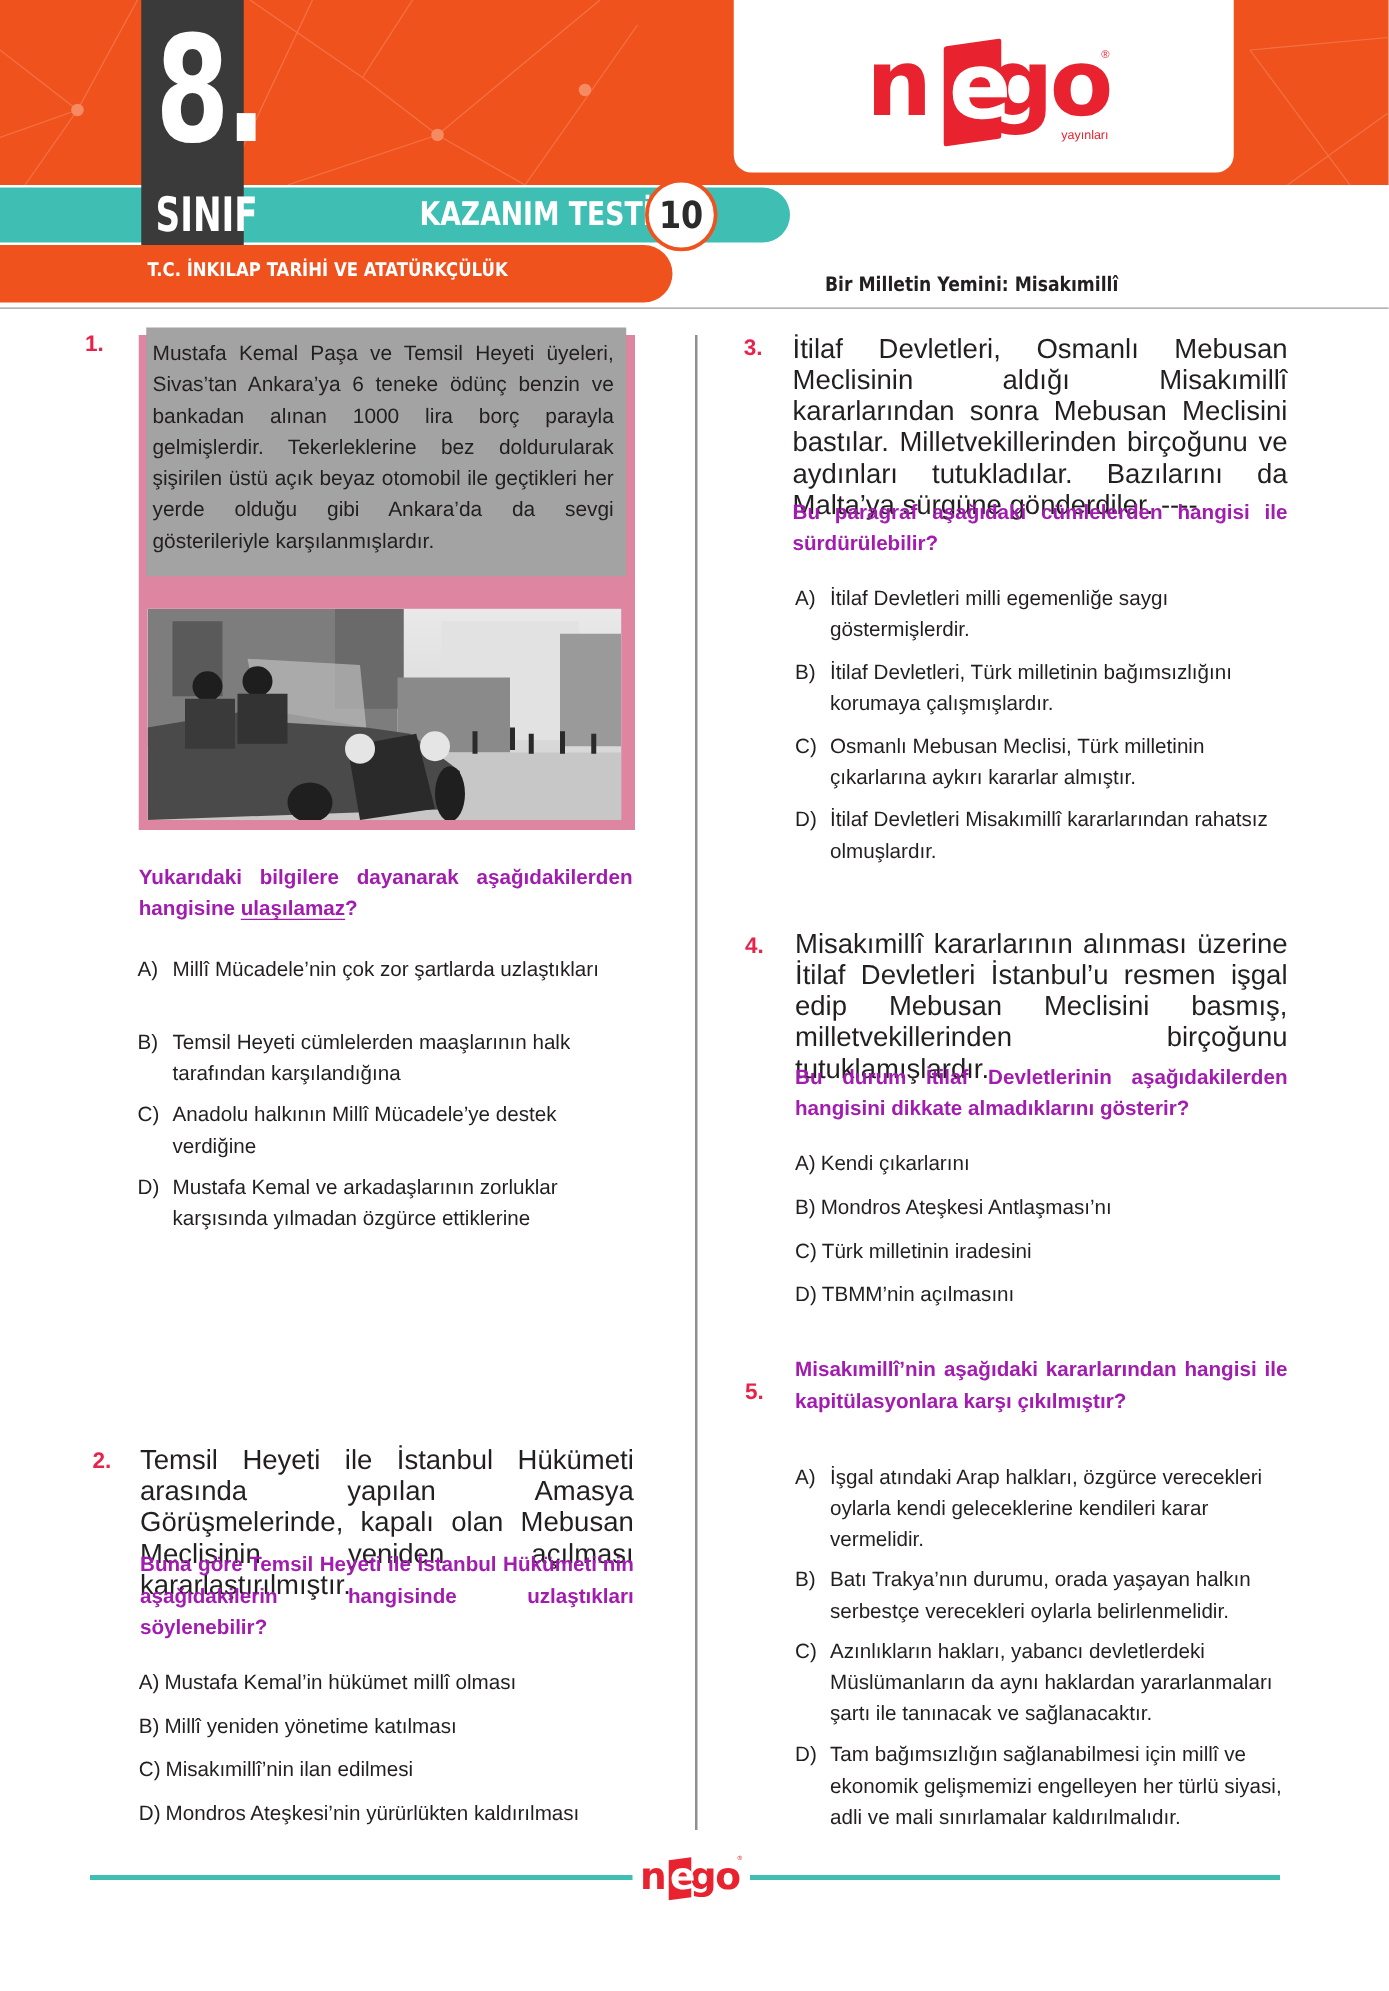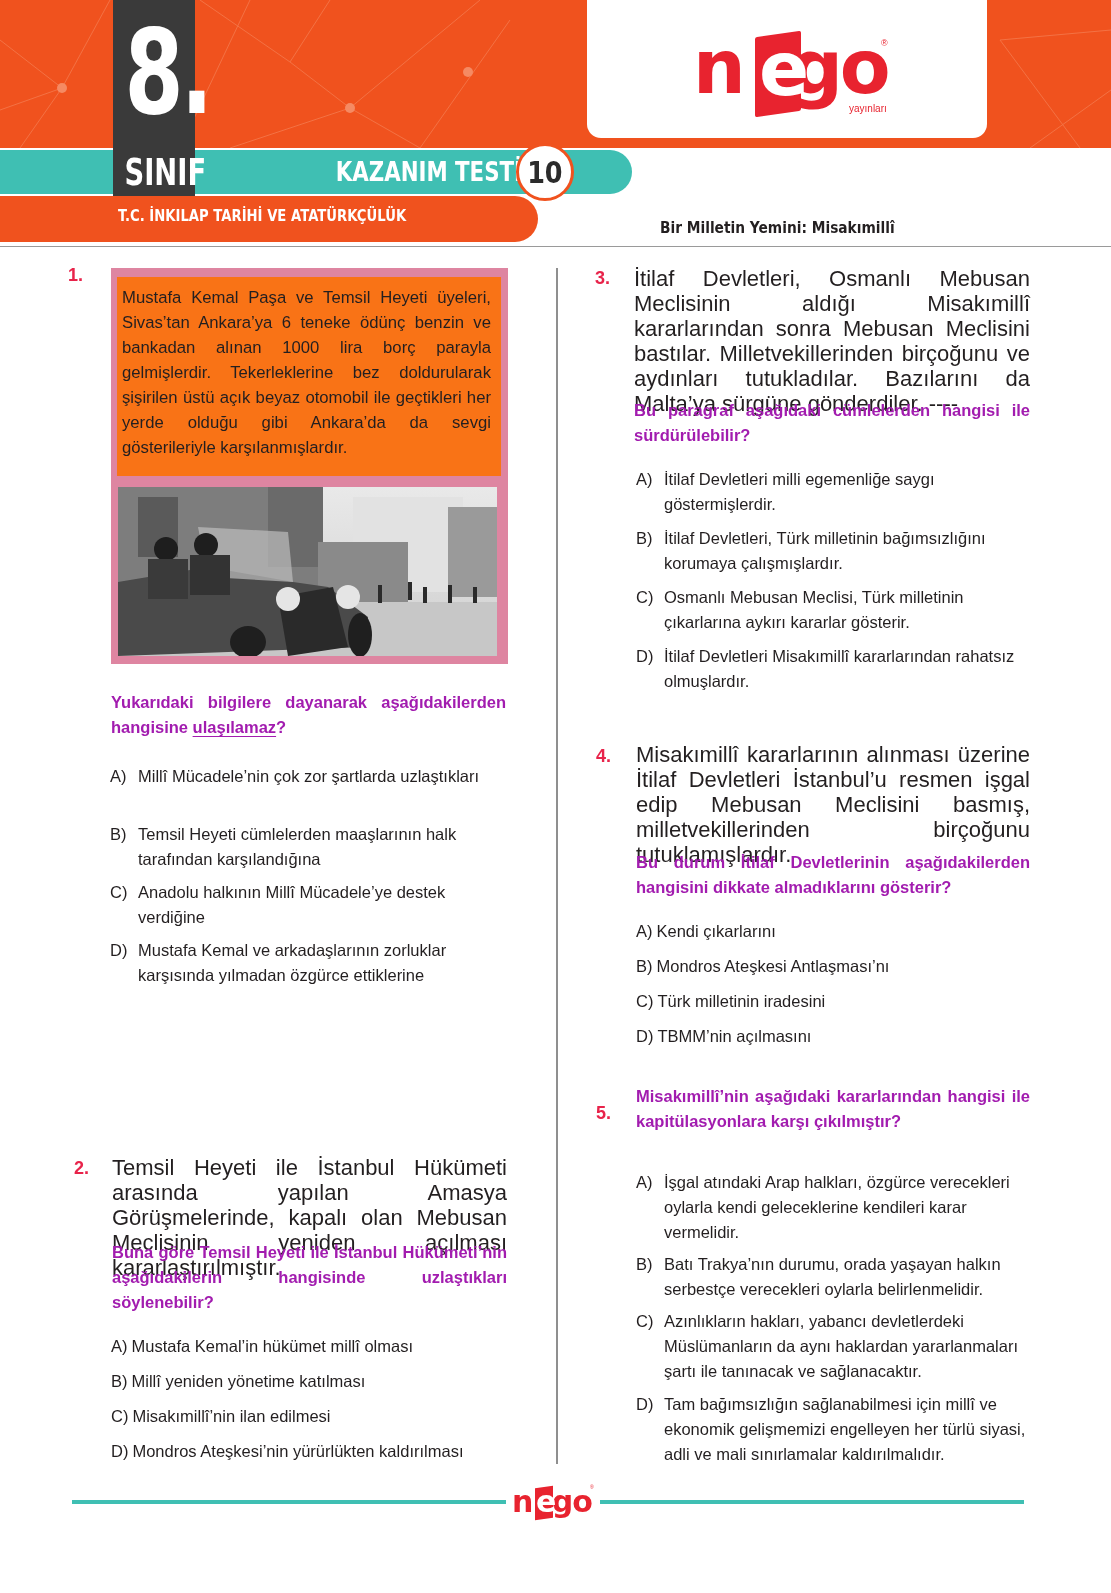--- a/index.html
+++ b/index.html
@@ -39,21 +39,21 @@
   .q-text { position: absolute; font-size: 22px; line-height: 25px; color: #231f20; text-align: justify; }
   .q-stem { position: absolute; font-size: 16.5px; line-height: 25px; font-weight: bold; color: #a21caf; text-align: justify; }
   .u { text-decoration: underline; text-underline-offset: 3px; }
   .opt { position: absolute; font-size: 16.5px; line-height: 25px; color: #231f20; display: flex; }
   .opt .letter { flex: 0 0 28px; }
   .opt .txt { flex: 1; }
   .opt.inline .letter { flex: 0 0 auto; margin-right: 4px; }
 
   
   .q1-frame { position: absolute; left: 111px; top: 268px; width: 397px; height: 396px; background: #de85a1; }
-  .q1-textbox { position: absolute; left: 117px; top: 277px; width: 384px; height: 199px; background: #f97316; padding: 8px 10px 0 5px; }
+  .q1-textbox { position: absolute; left: 117px; top: 262px; width: 384px; height: 199px; background: #a3a3a3; padding: 8px 10px 0 5px; }
   .q1-textbox p { font-size: 16.7px; line-height: 25px; text-align: justify; color: #231f20; }
   .q1-photo { position: absolute; left: 118px; top: 487px; width: 379px; height: 169px; overflow: hidden; background: #d8d8d8; }
 
   
   .footer-line-l { position: absolute; left: 72px; top: 1500px; width: 434px; height: 4px; background: #3fbfb3; }
   .footer-line-r { position: absolute; left: 600px; top: 1500px; width: 424px; height: 4px; background: #3fbfb3; }
   .footer-logo { position: absolute; left: 510px; top: 1484px; width: 86px; height: 38px; }
   .footer-logo .ft { position: absolute; left: 2px; top: 0; font-family: "DejaVu Sans", sans-serif; font-weight: bold; font-size: 30px; color: #e8232f; letter-spacing: -1px; line-height: 36px; }
   .footer-logo .fb { position: absolute; left: 25px; top: 3px; width: 18px; height: 32px; background: #e8232f; transform: skewY(-8deg); }
   .footer-logo .fe { position: absolute; left: 26px; top: 0; font-family: "DejaVu Sans", sans-serif; font-weight: bold; font-size: 30px; color: #fff; line-height: 36px; }
@@ -206,21 +206,21 @@
 <div class="opt" style="left:636px; top:467px; width:395px;">
     <span class="letter">A)</span>
     <span class="txt">İtilaf Devletleri milli egemenliğe saygı göstermişlerdir.</span>
   </div>
 <div class="opt" style="left:636px; top:526px; width:395px;">
     <span class="letter">B)</span>
     <span class="txt">İtilaf Devletleri, Türk milletinin bağımsızlığını korumaya çalışmışlardır.</span>
   </div>
 <div class="opt" style="left:636px; top:585px; width:395px;">
     <span class="letter">C)</span>
-    <span class="txt">Osmanlı Mebusan Meclisi, Türk milletinin çıkarlarına aykırı kararlar gösterir.</span>
+    <span class="txt">Osmanlı Mebusan Meclisi, Türk milletinin çıkarlarına aykırı kararlar almıştır.</span>
   </div>
 <div class="opt" style="left:636px; top:644px; width:395px;">
     <span class="letter">D)</span>
     <span class="txt">İtilaf Devletleri Misakımillî kararlarından rahatsız olmuşlardır.</span>
   </div>
 
 <div class="q-num" style="left:596px; top:746px;">4.</div>
 <div class="q-text" style="left:636px; top:742px; width:394px;">Misakımillî kararlarının alınması üzerine İtilaf Devletleri İstanbul’u resmen işgal edip Mebusan Meclisini basmış, milletvekillerinden birçoğunu tutuklamışlardır.</div>
 <div class="q-stem" style="left:636px; top:850px; width:394px;">Bu durum İtilaf Devletlerinin aşağıdakilerden hangisini dikkate almadıklarını gösterir?</div>
 

